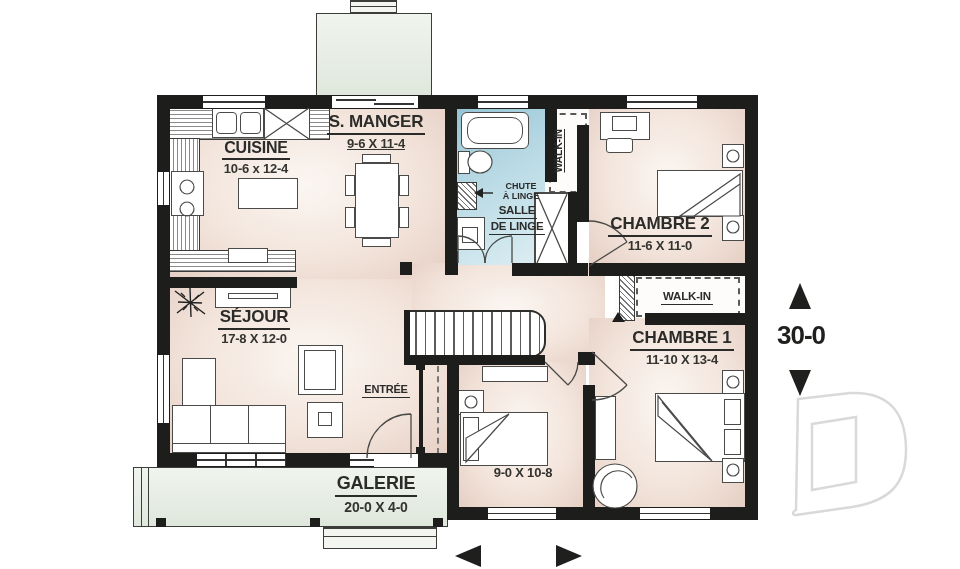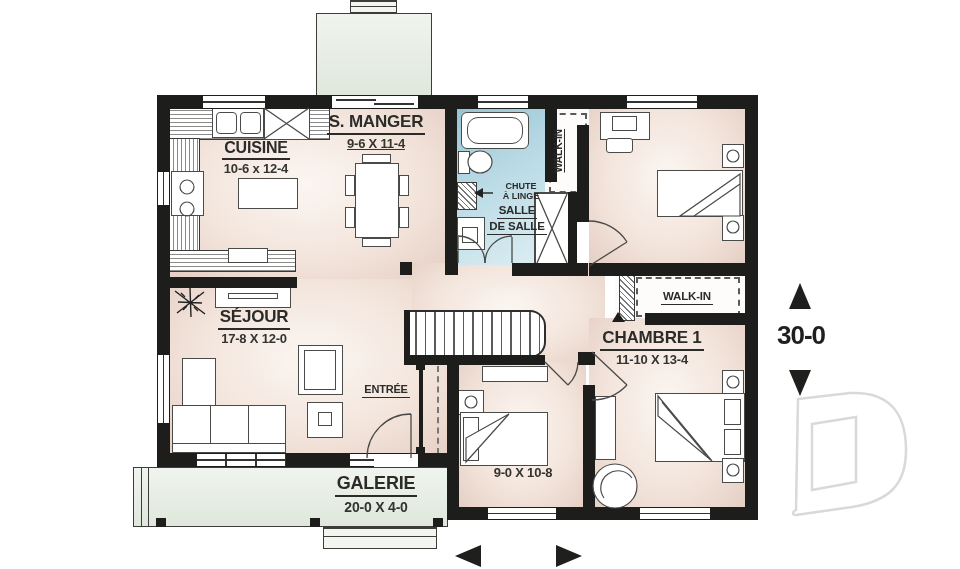--- a/index.html
+++ b/index.html
@@ -218,29 +218,33 @@
   <div class="lbl" style="left:196px;top:139px;width:120px;font-size:16px;">
     <span class="rname">CUISINE</span>
     <span class="rdims" style="font-size:13px;text-align:center;">10-6 x 12-4</span>
   </div>
   <div class="lbl" style="left:316px;top:112px;width:120px;font-size:17px;">
     <span class="rname">S. MANGER</span>
     <span class="rdims" style="font-size:13px;text-decoration:underline;">9-6 X 11-4</span>
   </div>
   <div class="lbl" style="left:467px;top:204px;width:100px;font-size:11.5px;">
     <span class="rname" style="border-bottom-width:1.5px;">SALLE</span>
-    <span class="rname" style="border-bottom-width:1.5px;margin-top:1px;">DE SALLE</span>
+    <span class="rname" style="border-bottom-width:1.5px;margin-top:1px;">DE LINGE</span>
   </div>
   <div class="lbl" style="left:540px;top:118px;width:36px;height:66px;justify-content:center;font-size:10.5px;">
     <span style="writing-mode:vertical-rl;transform:rotate(180deg);text-decoration:underline;">WALK-IN</span>
   </div>
+  <div class="lbl" style="left:600px;top:214px;width:120px;font-size:17px;">
+    <span class="rname">CHAMBRE 2</span>
+    <span class="rdims" style="font-size:13px;">11-6 X 11-0</span>
+  </div>
   <div class="lbl" style="left:637px;top:290px;width:100px;font-size:11.5px;">
     <span class="rname" style="border-bottom-width:1.5px;">WALK-IN</span>
   </div>
-  <div class="lbl" style="left:592px;top:328px;width:120px;font-size:17px;">
+  <div class="lbl" style="left:622px;top:328px;width:120px;font-size:17px;">
     <span class="rname">CHAMBRE 1</span>
     <span class="rdims" style="font-size:13px;">11-10 X 13-4</span>
   </div>
   <div class="lbl" style="left:194px;top:307px;width:120px;font-size:17px;">
     <span class="rname">SÉJOUR</span>
     <span class="rdims" style="font-size:13px;">17-8 X 12-0</span>
   </div>
   <div class="lbl" style="left:336px;top:383px;width:100px;font-size:11px;">
     <span class="rname" style="border-bottom-width:1.5px;">ENTRÉE</span>
   </div>

